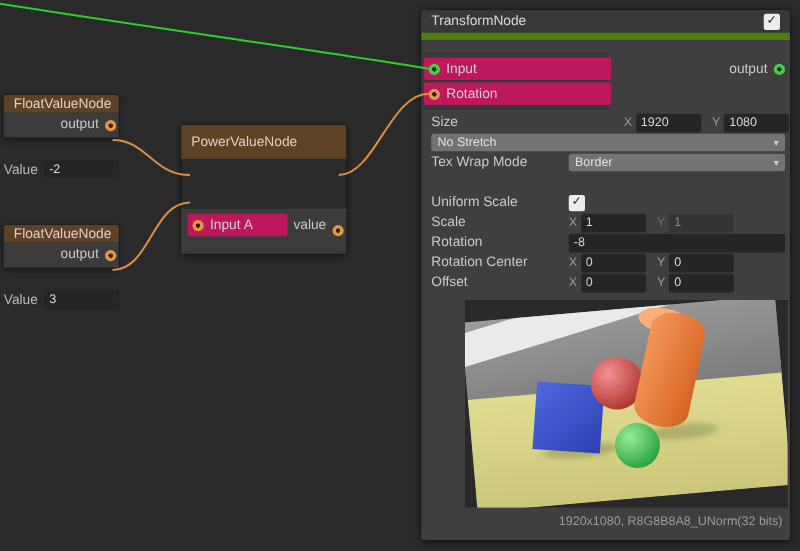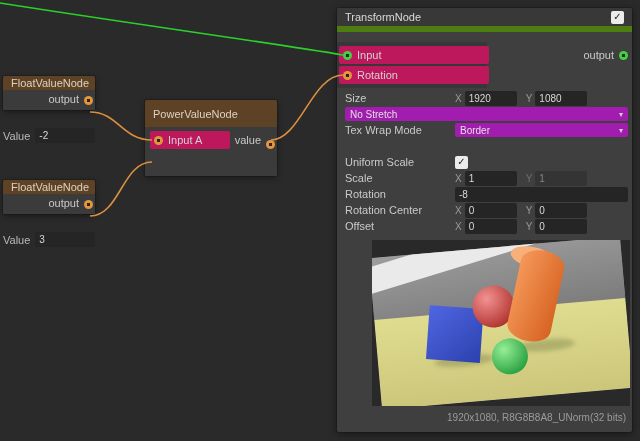--- a/index.html
+++ b/index.html
@@ -41,21 +41,21 @@
     display:flex;align-items:center;justify-content:center;font-size:10px;line-height:1;flex:none;}
   #tport-area{position:absolute;left:0;top:34px;width:150px;height:46px;background:#373737;}
   .trow{left:2px;width:142px;}
   #tout-row{position:absolute;right:0;top:38px;height:18px;display:flex;align-items:center;gap:5px;padding-right:4px;}
   .prow{position:absolute;left:8px;width:283px;height:16px;display:flex;align-items:center;color:#c9c9c9;}
   .plabel{width:110px;flex:none;white-space:nowrap;}
   .pctrl{flex:1;display:flex;align-items:center;gap:3px;min-width:0;}
   .axis{color:#999;font-size:10px;flex:none;}
   .xyfield{width:44px;flex:none;}
   .widefield{flex:1;}
-  .dropdown{flex:1;background:#a21caf;height:14px;border-radius:2px;display:flex;align-items:center;
+  .dropdown{flex:1;background:#737373;height:14px;border-radius:2px;display:flex;align-items:center;
     justify-content:space-between;padding:0 5px;color:#e0e0e0;font-size:10px;}
   .dd-arrow{color:#cfcfcf;font-size:8px;}
   .color-swatch{flex:1;height:12px;background:#000;border-radius:1px;box-shadow:0 0 0 1px #2a2a2a;}
   .eyedropper{width:12px;height:12px;flex:none;display:flex;align-items:center;justify-content:center;}
 
   
   #preview{position:absolute;left:35px;top:232px;width:258px;height:166px;background:#292929;overflow:hidden;}
   #scene{position:absolute;left:3px;top:7px;width:252px;height:152px;transform:rotate(-5deg);
     overflow:hidden;background:#888;}
   .sky{position:absolute;left:0;top:0;width:100%;height:62px;background:linear-gradient(175deg,#9d9d9d,#7c7c7c);}
@@ -112,21 +112,21 @@
   </div>
   <div class="value-row" style="left:3px;top:231px;width:92px;">
     <span class="vlabel">Value</span>
     <input class="nfield" style="flex: 1 1 0%; width: 40px;" value="3">
   </div>
 
   <div class="node" style="left:145px;top:100px;width:132px;">
     <div class="nheader" style="height:27px;">
       <span>PowerValueNode</span>
     </div>
-    <div class="nbody" style="height:49px;">
+    <div class="nbody" style="height:36px;margin-top:40px;">
       <div class="subrow" style="left:5px;top:4px;width:72px;">
         <span class="dot dot-orange"></span>
         <span>Input A</span>
       </div>
       <span class="port-label" style="position:absolute;right:16px;top:7px;">value</span>
       <span class="dot dot-orange dot-abs" style="right:2px;top:13px;margin-top:0;"></span>
     </div>
   </div>
 
   <div id="transform-panel">
@@ -145,21 +145,21 @@
       <div class="subrow trow" style="top:24px;">
         <span class="dot dot-orange"></span>
         <span>Rotation</span>
       </div>
     </div>
     <div id="tout-row">
       <span class="port-label">output</span>
       <span class="dot dot-green"></span>
     </div>
 
-    <div class="prow" style="top:82px;">
+    <div class="prow" style="top:82px;gap:44px;">
       <span class="plabel">Size</span>
       <div class="pctrl">
         <span class="axis">X</span>
         <input class="nfield xyfield" value="1920" style="">
         <span class="axis" style="margin-left:6px;">Y</span>
         <input class="nfield xyfield" value="1080" style="">
       </div>
     </div>
 
     <div class="prow" style="top:98px;">

